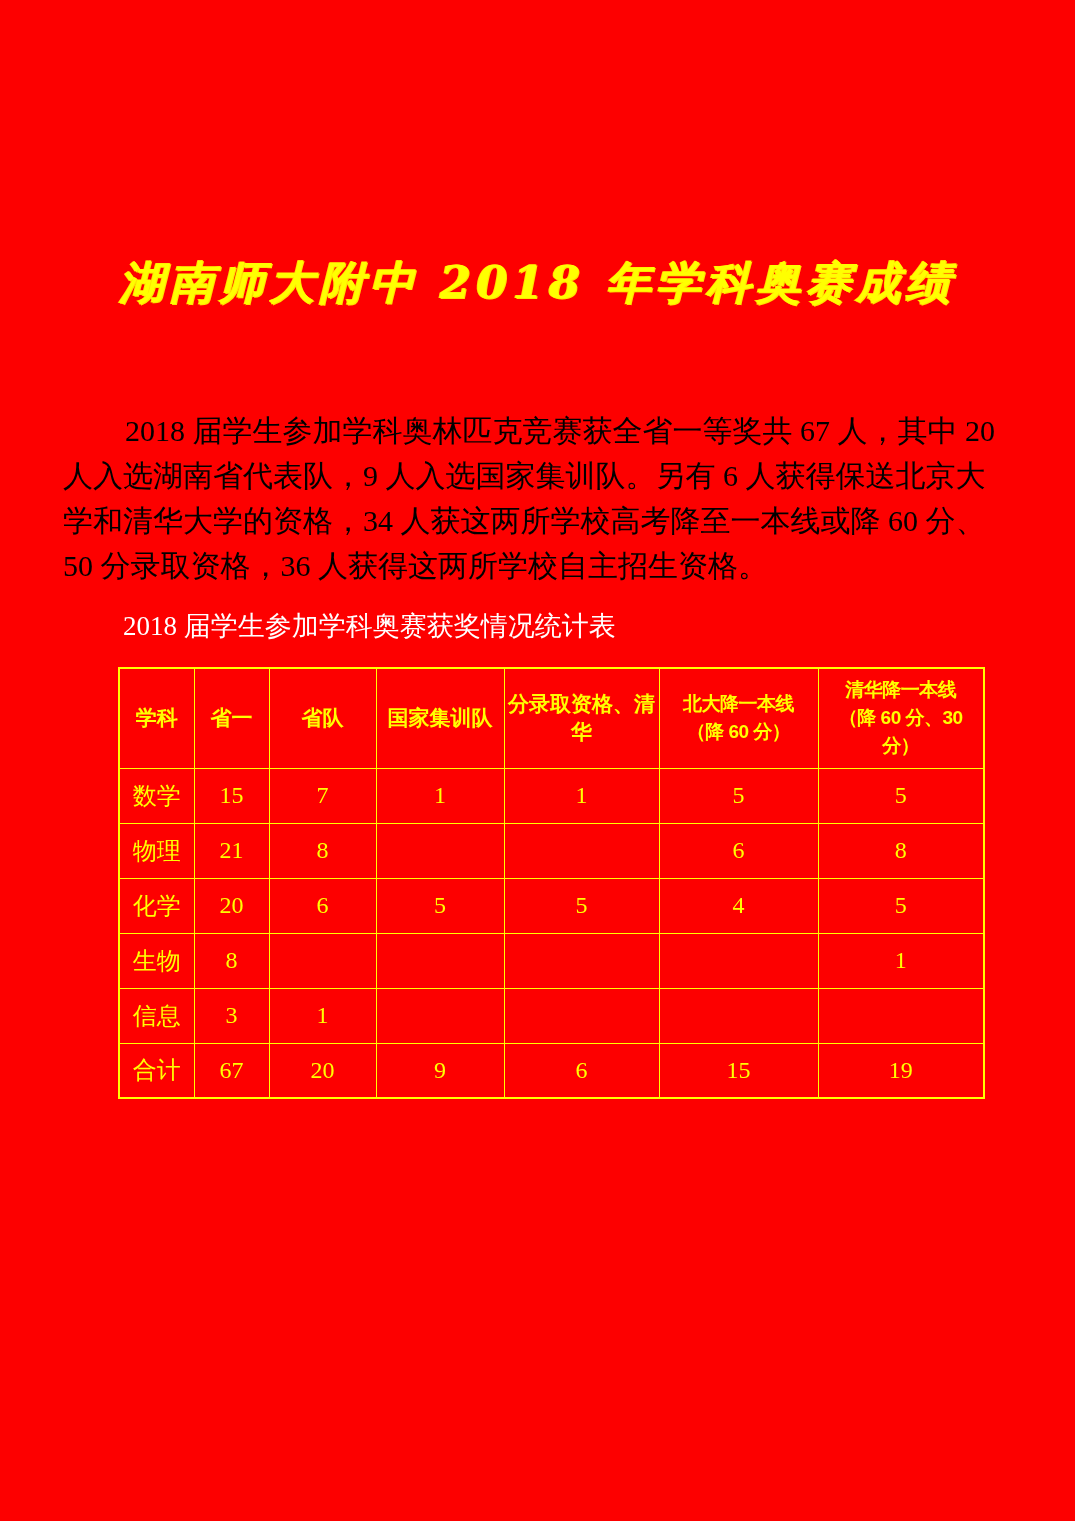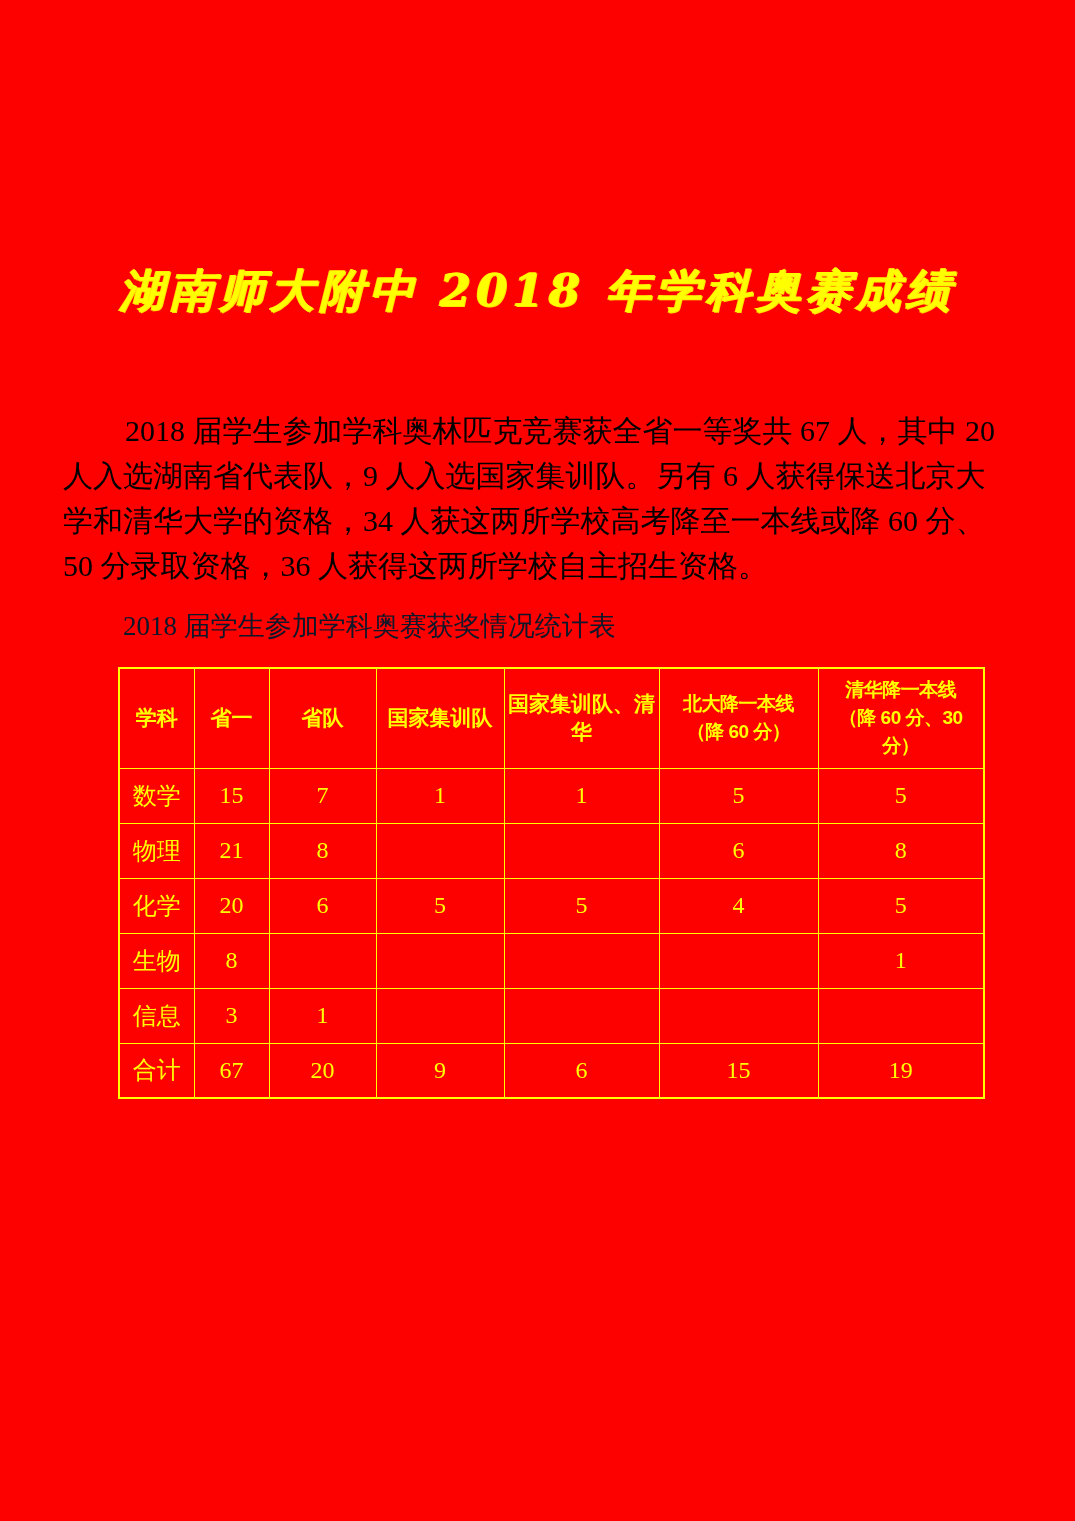--- a/index.html
+++ b/index.html
@@ -24,39 +24,38 @@
     width: 100%;
     text-align: center;
     font-family: "DejaVu Serif", "Liberation Serif", serif;
     font-size: 45px;
     font-weight: bold;
     font-style: italic;
     letter-spacing: 5px;
     color: #ffff00;
     text-shadow: 1px 1px 0 #ffe400, -1px 0 0 #ffe400;
     white-space: nowrap;
-    margin-top: 8px;
   }
   .para {
     position: absolute;
     top: 408px;
     left: 63px;
     width: 950px;
     font-size: 30px;
     line-height: 45px;
     color: #000000;
   }
   .para p { white-space: nowrap; }
   .para p.indent { text-indent: 62px; }
   .caption {
     position: absolute;
     top: 608px;
     left: 123px;
     font-size: 27px;
-    color: #0f172a;
+    color: #ffffff;
     white-space: nowrap;
   }
   table.stats {
     position: absolute;
     top: 667px;
     left: 118px;
     width: 865px;
     border-collapse: collapse;
     table-layout: fixed;
     border: 2px solid #ffff00;
@@ -123,21 +122,21 @@
         <th class="colhead">
             <span>省一</span>
           </th>
         <th class="colhead">
             <span>省队</span>
           </th>
         <th class="colhead">
             <span>国家集训队</span>
           </th>
         <th class="colhead">
-            <span>国家集训队、清华</span>
+            <span>分录取资格、清华</span>
           </th>
         <th class="colhead small">
             <span>北大降一本线</span>
             <span>（降 60 分）</span>
           </th>
         <th class="colhead small">
             <span>清华降一本线</span>
             <span>（降 60 分、30 分）</span>
           </th>
       </tr>

